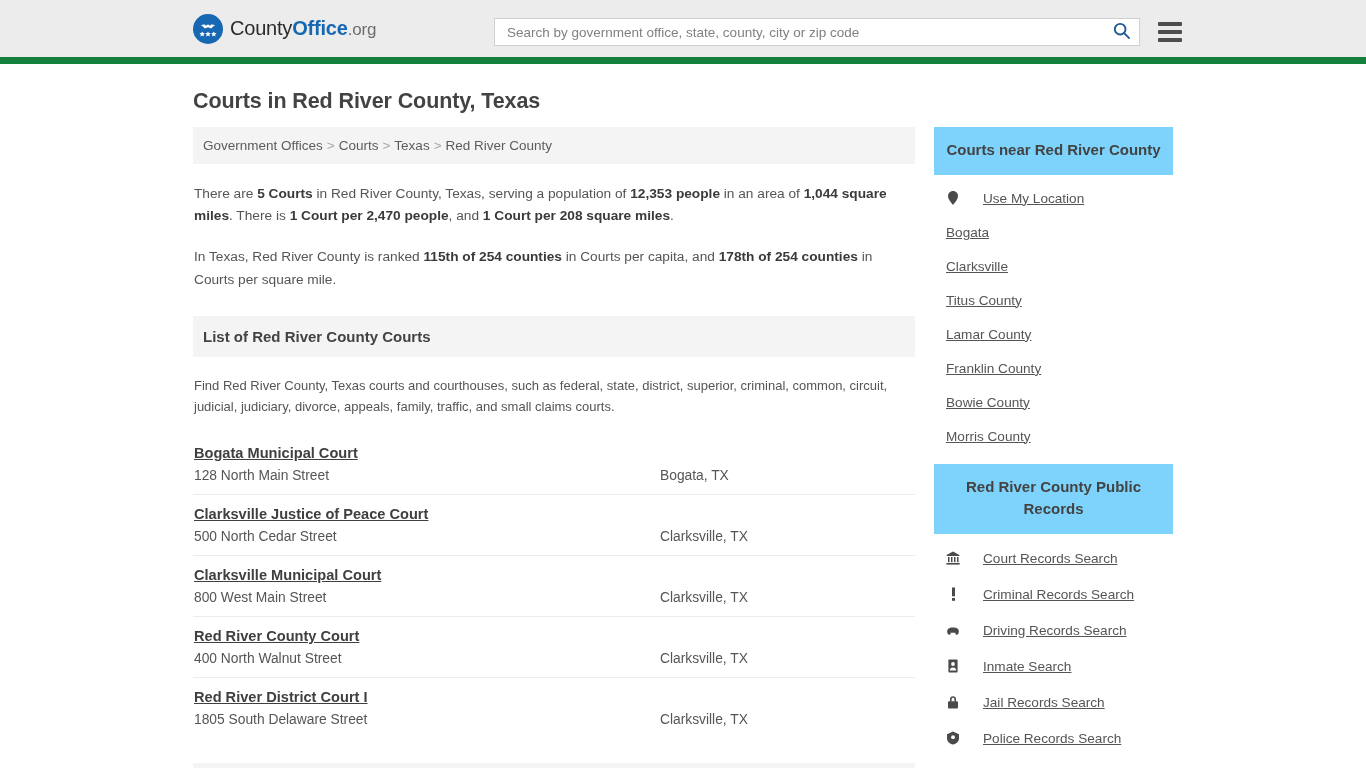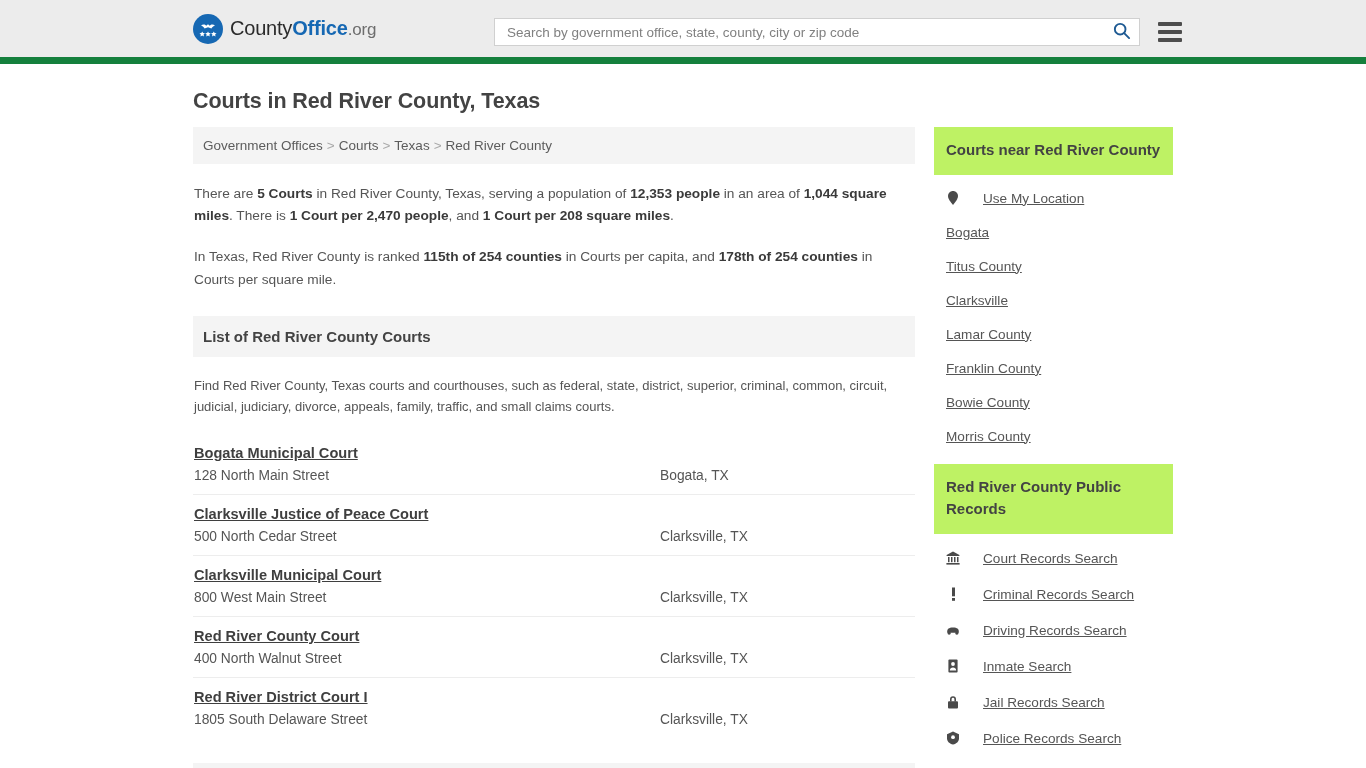--- a/index.html
+++ b/index.html
@@ -178,22 +178,23 @@
     display: flex;
     font-size: 13.8px;
     color: #555;
   }
   .court-addr { width: 466px; flex: none; }
   .court-city { flex: 1 1 auto; }
 
   
   .side-card { margin-bottom: 0; }
   .side-head {
-    background: #bef264;
+    background: #7dd3fc;
     padding: 12px 12px 13px 12px;
+    text-align: center;
   }
   .side-head h3 {
     margin: 0;
     font-size: 15px;
     font-weight: bold;
     color: #434343;
     line-height: 1.5;
   }
   .side-links { padding: 6px 12px 0 12px; }
   .side-link {
@@ -346,25 +347,25 @@
               </svg>
             </span>
             <span class="lbl">Use My Location</span>
           </a>
 
           <a href="#" class="side-link">
             <span class="lbl">Bogata</span>
           </a>
 
           <a href="#" class="side-link">
+            <span class="lbl">Clarksville</span>
+          </a>
+
+          <a href="#" class="side-link">
             <span class="lbl">Titus County</span>
-          </a>
-
-          <a href="#" class="side-link">
-            <span class="lbl">Clarksville</span>
           </a>
 
           <a href="#" class="side-link">
             <span class="lbl">Lamar County</span>
           </a>
 
           <a href="#" class="side-link">
             <span class="lbl">Franklin County</span>
           </a>
 

